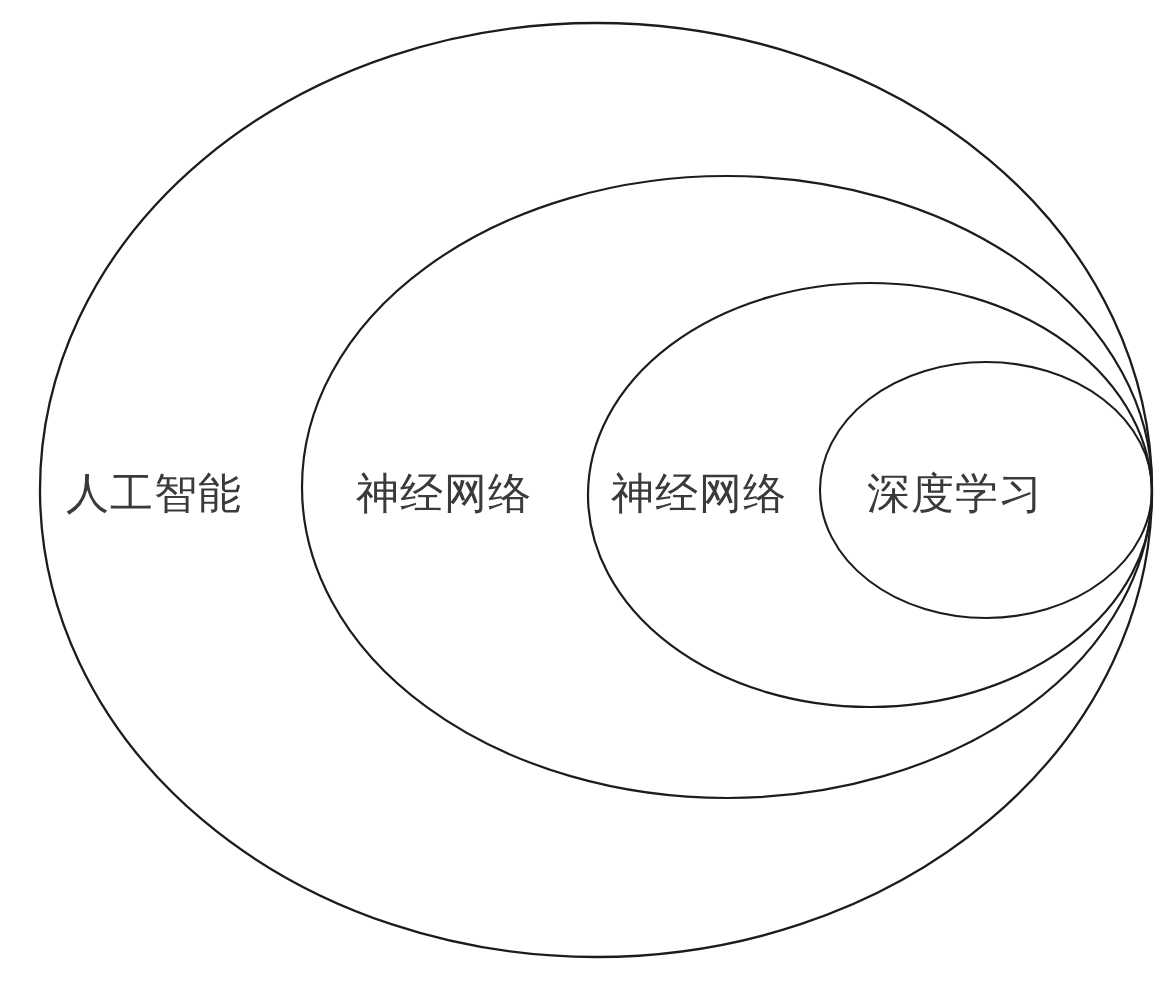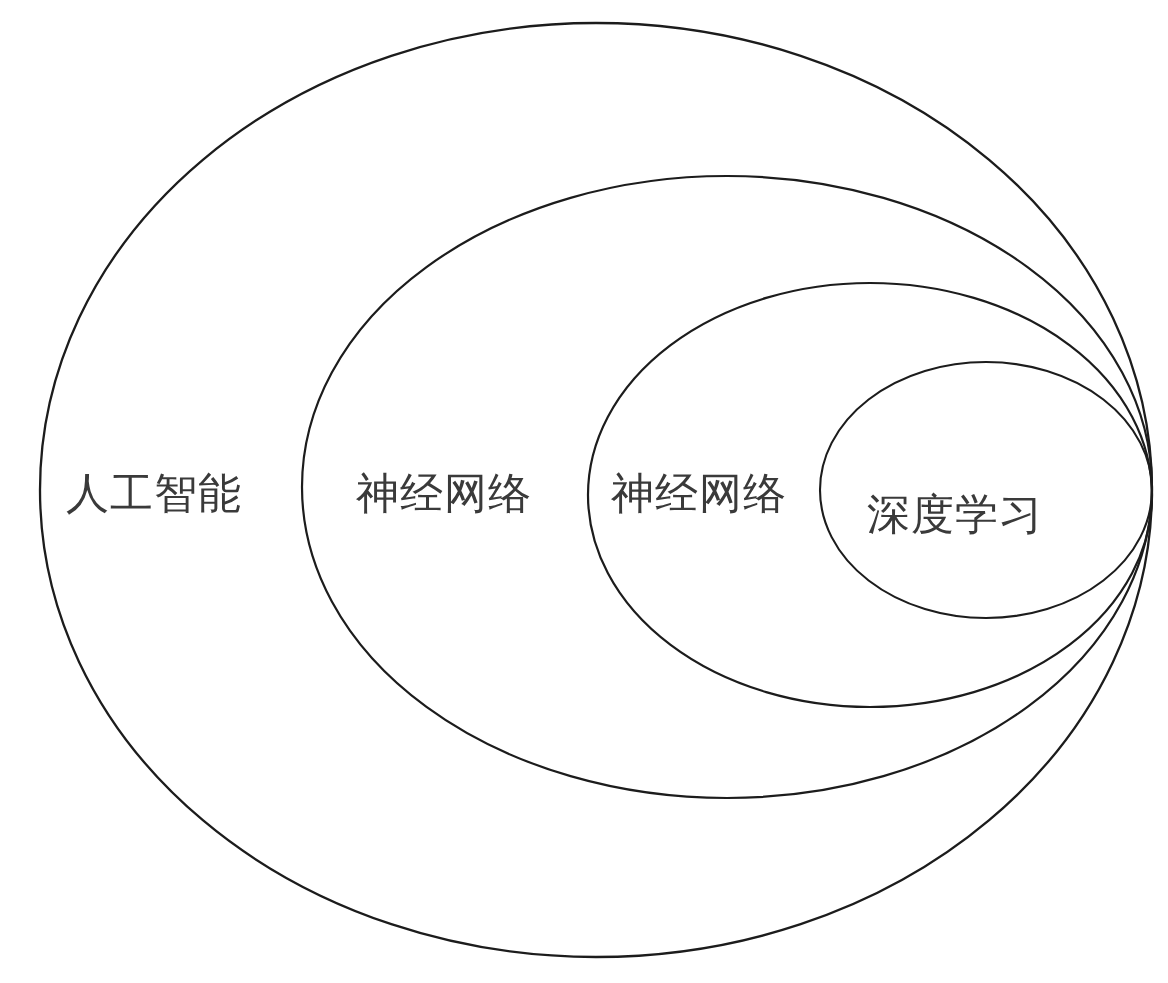--- a/index.html
+++ b/index.html
@@ -67,15 +67,15 @@
     <ellipse class="ring ring-third" cx="870" cy="495" rx="282" ry="212" style="stroke: rgb(28, 28, 28);"></ellipse>
     <ellipse class="ring ring-inner" cx="986" cy="490" rx="166" ry="128" style="stroke: rgb(28, 28, 28);"></ellipse>
   </svg>
 
   <div class="ring-label" id="label-ai" style="left: 154px; top: 493px; color: rgb(58, 58, 58);">人工智能</div>
 
   <div class="ring-label" id="label-ml" style="left: 444px; top: 493px; color: rgb(58, 58, 58);">神经网络</div>
 
   <div class="ring-label" id="label-nn" style="left: 699px; top: 493px; color: rgb(58, 58, 58);">神经网络</div>
 
-  <div class="ring-label" id="label-dl" style="left: 955px; top: 493px; color: rgb(58, 58, 58); margin-top: 21px;">深度学习</div>
+  <div class="ring-label" id="label-dl" style="left: 955px; top: 493px; color: rgb(58, 58, 58);">深度学习</div>
 
 </div>
 
 </body></html>

